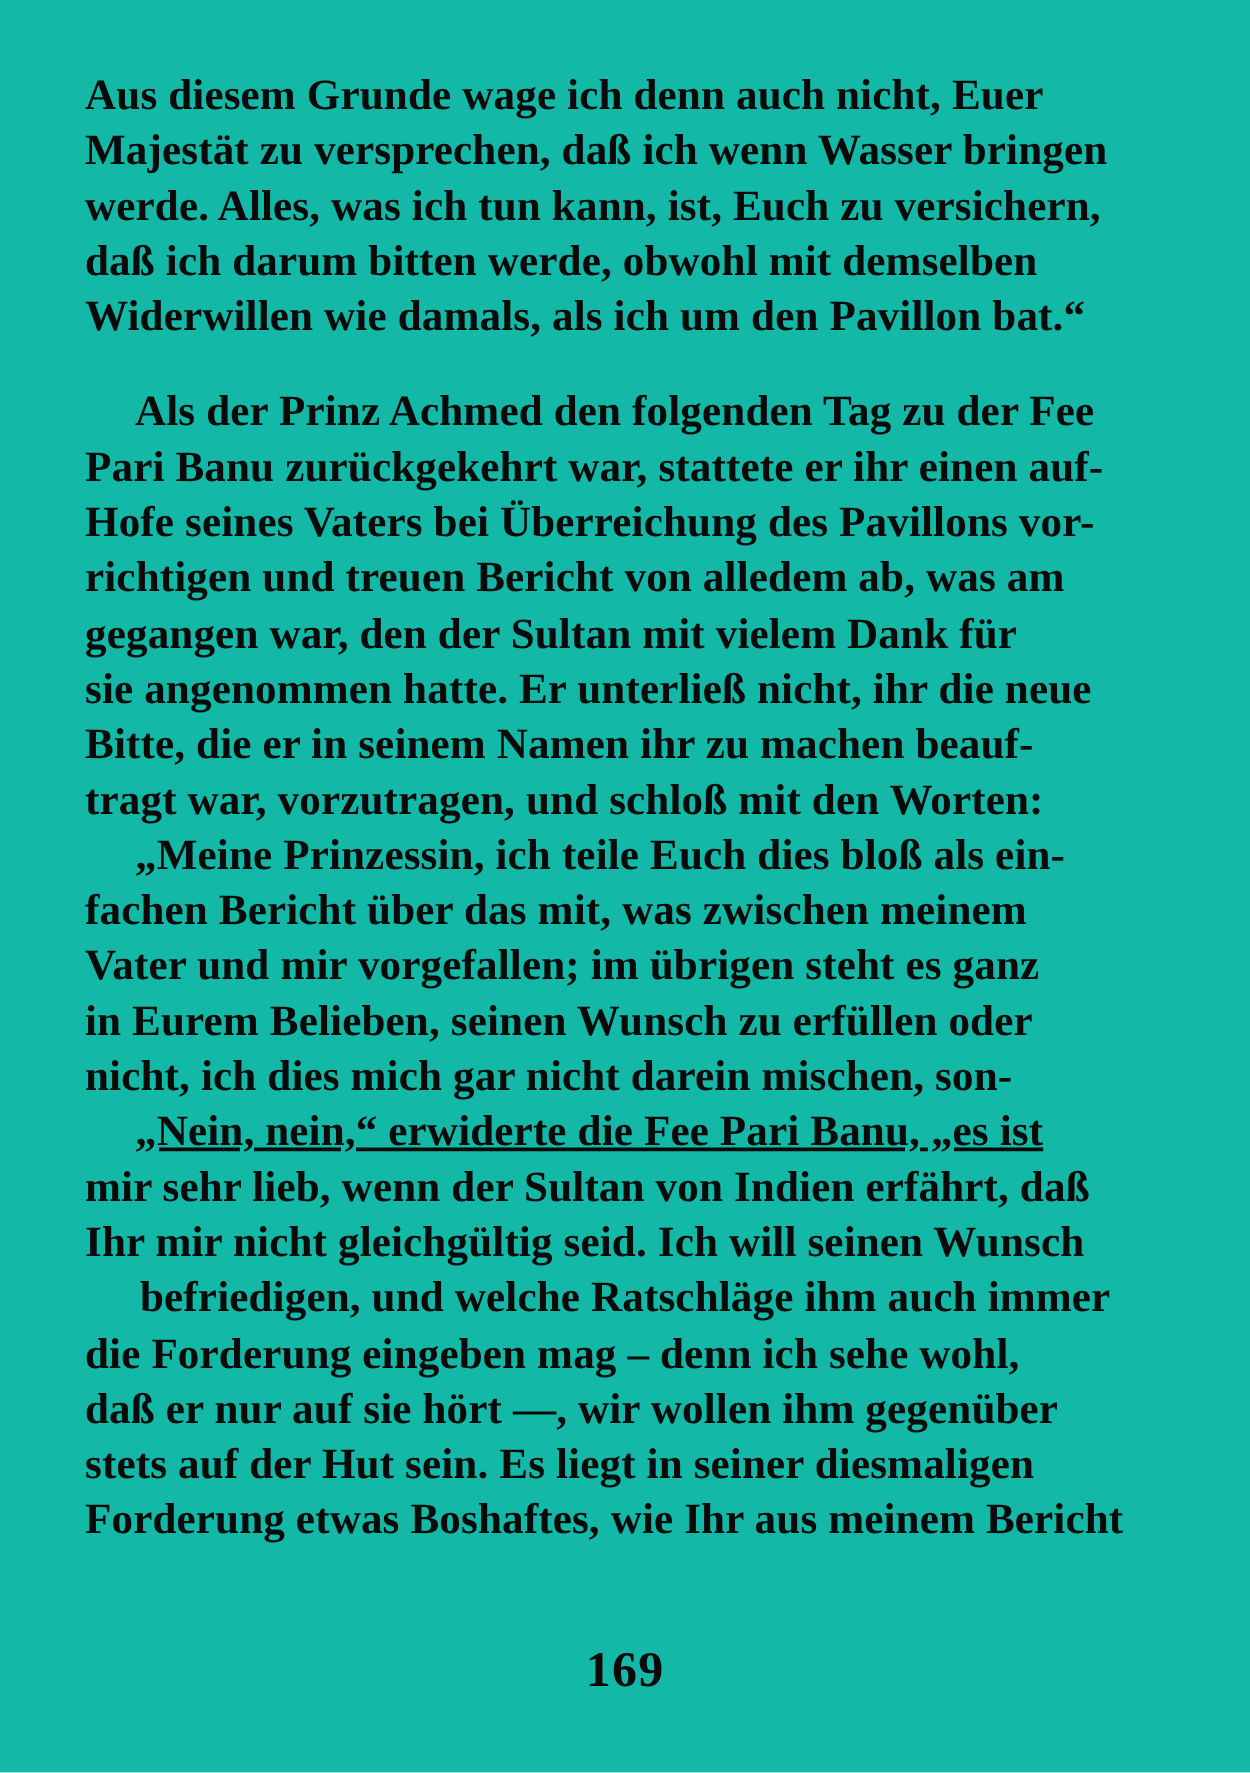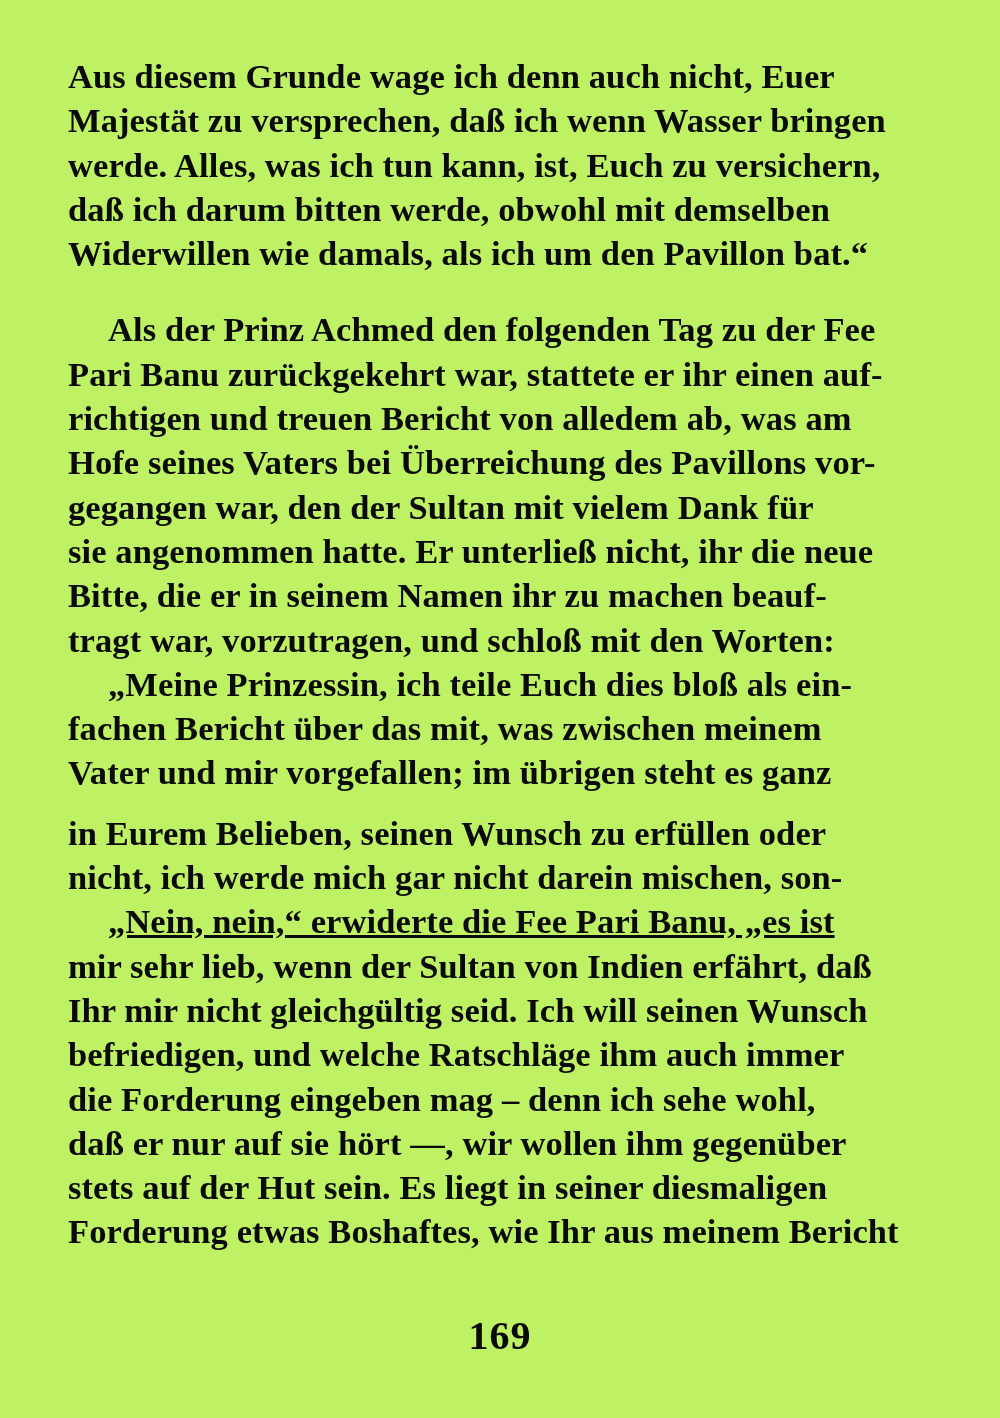--- a/index.html
+++ b/index.html
@@ -4,21 +4,21 @@
 <style>
   html, body {
     margin: 0;
     padding: 0;
     background: #ffffff;
   }
   .page {
     position: relative;
     width: 1000px;
     height: 1418px;
-    background: #bef264;
+    background: #14b8a6;
     overflow: hidden;
   }
   .text-block {
     position: absolute;
     left: 68px;
     top: 54px;
     width: 868px;
     font-family: "Liberation Serif", "DejaVu Serif", serif;
     font-size: 34.5px;
     line-height: 44.3px;
@@ -62,41 +62,41 @@
       <span class="line" style="word-spacing: 0px;">Aus diesem Grunde wage ich denn auch nicht, Euer</span>
       <span class="line" style="word-spacing: 0px;">Majestät zu versprechen, daß ich wenn Wasser bringen</span>
       <span class="line" style="word-spacing: 0px;">werde. Alles, was ich tun kann, ist, Euch zu versichern,</span>
       <span class="line" style="word-spacing: 0px;">daß ich darum bitten werde, obwohl mit demselben</span>
       <span class="line">Widerwillen wie damals, als ich um den Pavillon bat.“</span>
     </p>
 
     <p class="para">
       <span class="line" style="text-indent: 40px; word-spacing: 0px; margin-top: 32px;">Als der Prinz Achmed den folgenden Tag zu der Fee</span>
       <span class="line" style="word-spacing: 0px;">Pari Banu zurückgekehrt war, stattete er ihr einen auf-</span>
+      <span class="line" style="word-spacing: 0px;">Hofe seines Vaters bei Überreichung des Pavillons vor-</span>
       <span class="line" style="word-spacing: 0px;">richtigen und treuen Bericht von alledem ab, was am</span>
-      <span class="line" style="word-spacing: 0px;">Hofe seines Vaters bei Überreichung des Pavillons vor-</span>
       <span class="line" style="word-spacing: 0px;">gegangen war, den der Sultan mit vielem Dank für</span>
       <span class="line" style="word-spacing: 0px;">sie angenommen hatte. Er unterließ nicht, ihr die neue</span>
       <span class="line" style="word-spacing: 0px;">Bitte, die er in seinem Namen ihr zu machen beauf-</span>
       <span class="line">tragt war, vorzutragen, und schloß mit den Worten:</span>
     </p>
 
     <p class="para">
       <span class="line" style="text-indent: 40px; word-spacing: 0px;">„Meine Prinzessin, ich teile Euch dies bloß als ein-</span>
       <span class="line" style="word-spacing: 0px;">fachen Bericht über das mit, was zwischen meinem</span>
       <span class="line" style="word-spacing: 0px;">Vater und mir vorgefallen; im übrigen steht es ganz</span>
-      <span class="line" style="word-spacing: 0px; margin-top: 16px;">in Eurem Belieben, seinen Wunsch zu erfüllen oder</span>
-      <span class="line" style="word-spacing: 0px;">nicht, ich werde mich gar nicht darein mischen, son-</span>
+      <span class="line" style="word-spacing: 0px;">in Eurem Belieben, seinen Wunsch zu erfüllen oder</span>
+      <span class="line" style="word-spacing: 0px;">nicht, ich dies mich gar nicht darein mischen, son-</span>
     </p>
 
     <p class="para">
       <span class="line" style="text-indent: 40px; word-spacing: 0px; text-decoration: underline;">„Nein, nein,“ erwiderte die Fee Pari Banu, „es ist</span>
       <span class="line" style="word-spacing: 0px;">mir sehr lieb, wenn der Sultan von Indien erfährt, daß</span>
       <span class="line" style="word-spacing: 0px;">Ihr mir nicht gleichgültig seid. Ich will seinen Wunsch</span>
-      <span class="line" style="word-spacing: 0px;">befriedigen, und welche Ratschläge ihm auch immer</span>
+      <span class="line" style="word-spacing: 0px; margin-left: 44px;">befriedigen, und welche Ratschläge ihm auch immer</span>
       <span class="line" style="word-spacing: 0px;">die Forderung eingeben mag  – denn ich sehe wohl,</span>
       <span class="line" style="word-spacing: 0px;">daß er nur auf sie hört —, wir wollen ihm gegenüber</span>
       <span class="line" style="word-spacing: 0px;">stets auf der Hut sein. Es liegt in seiner diesmaligen</span>
       <span class="line" style="word-spacing: 0px;">Forderung etwas Boshaftes, wie Ihr aus meinem Bericht</span>
     </p>
 
   </div>
 
   <div class="page-number">169</div>
 

